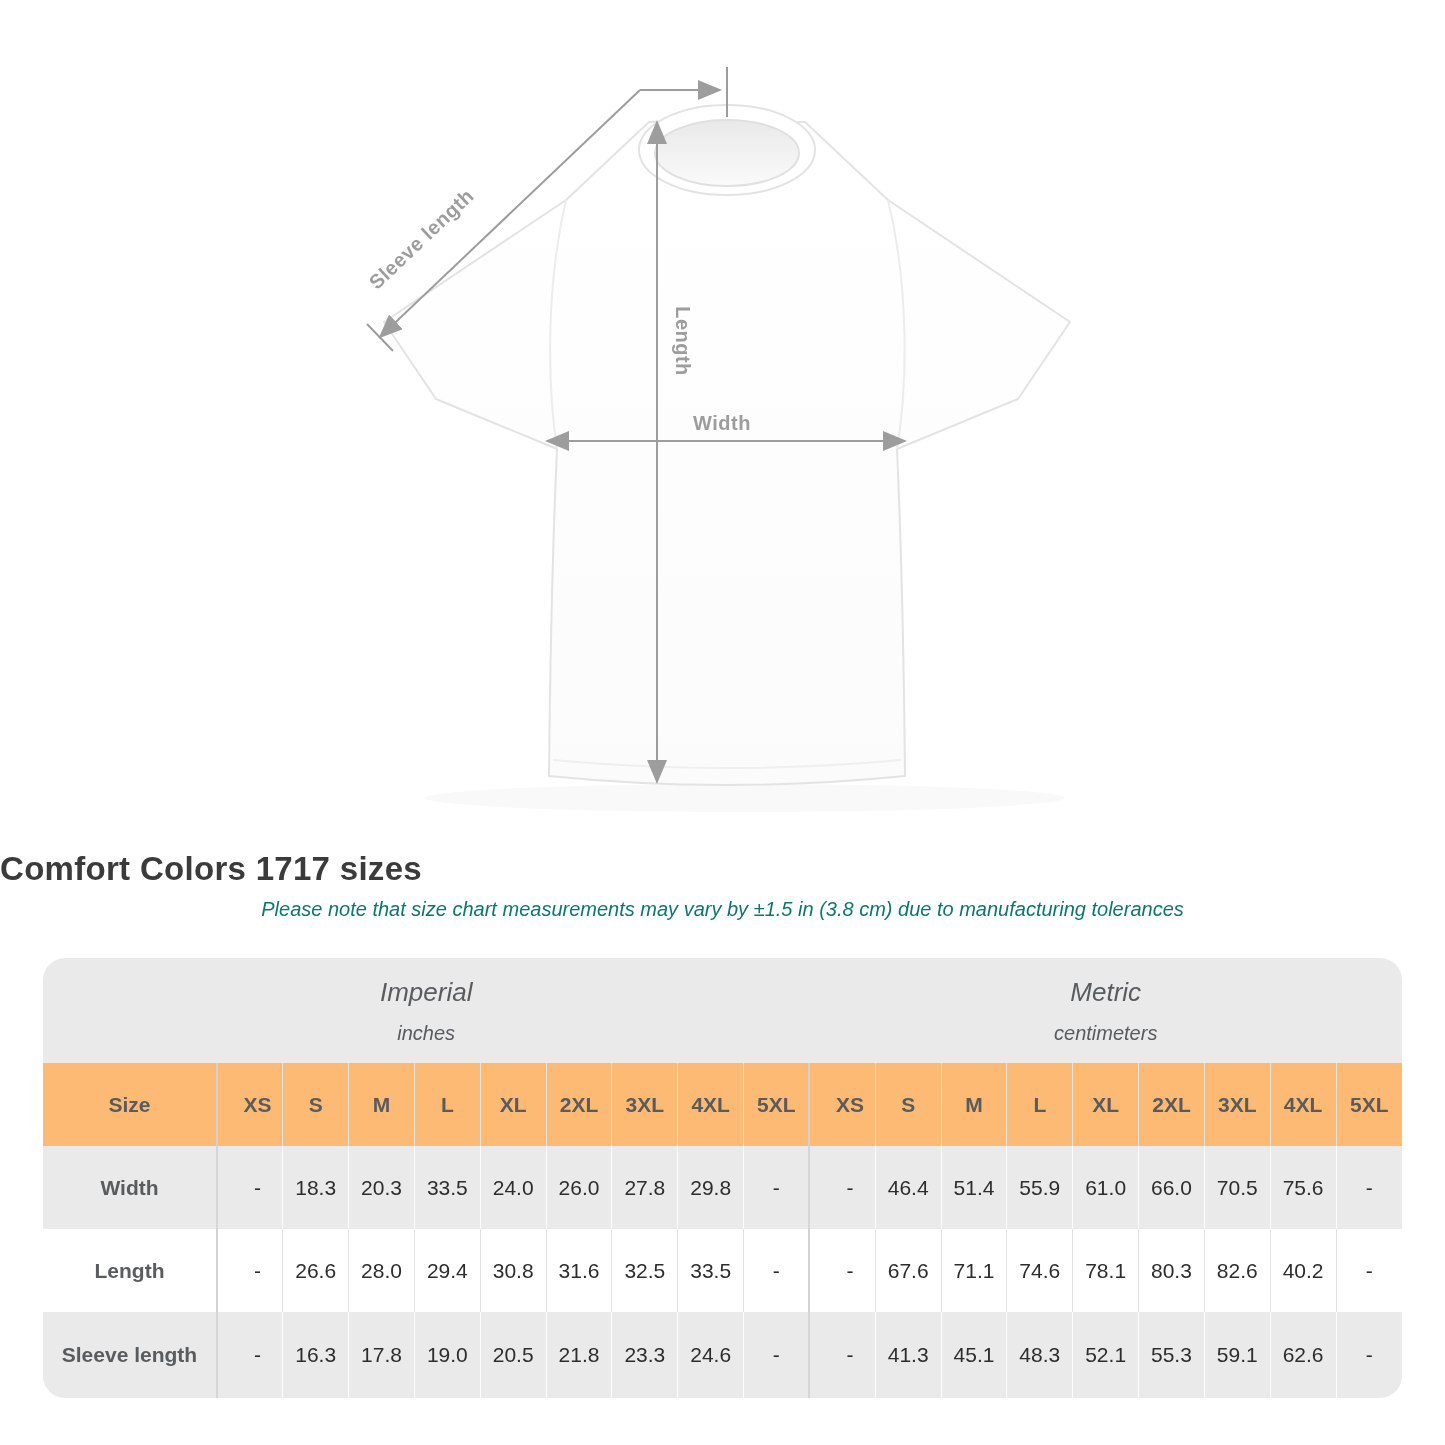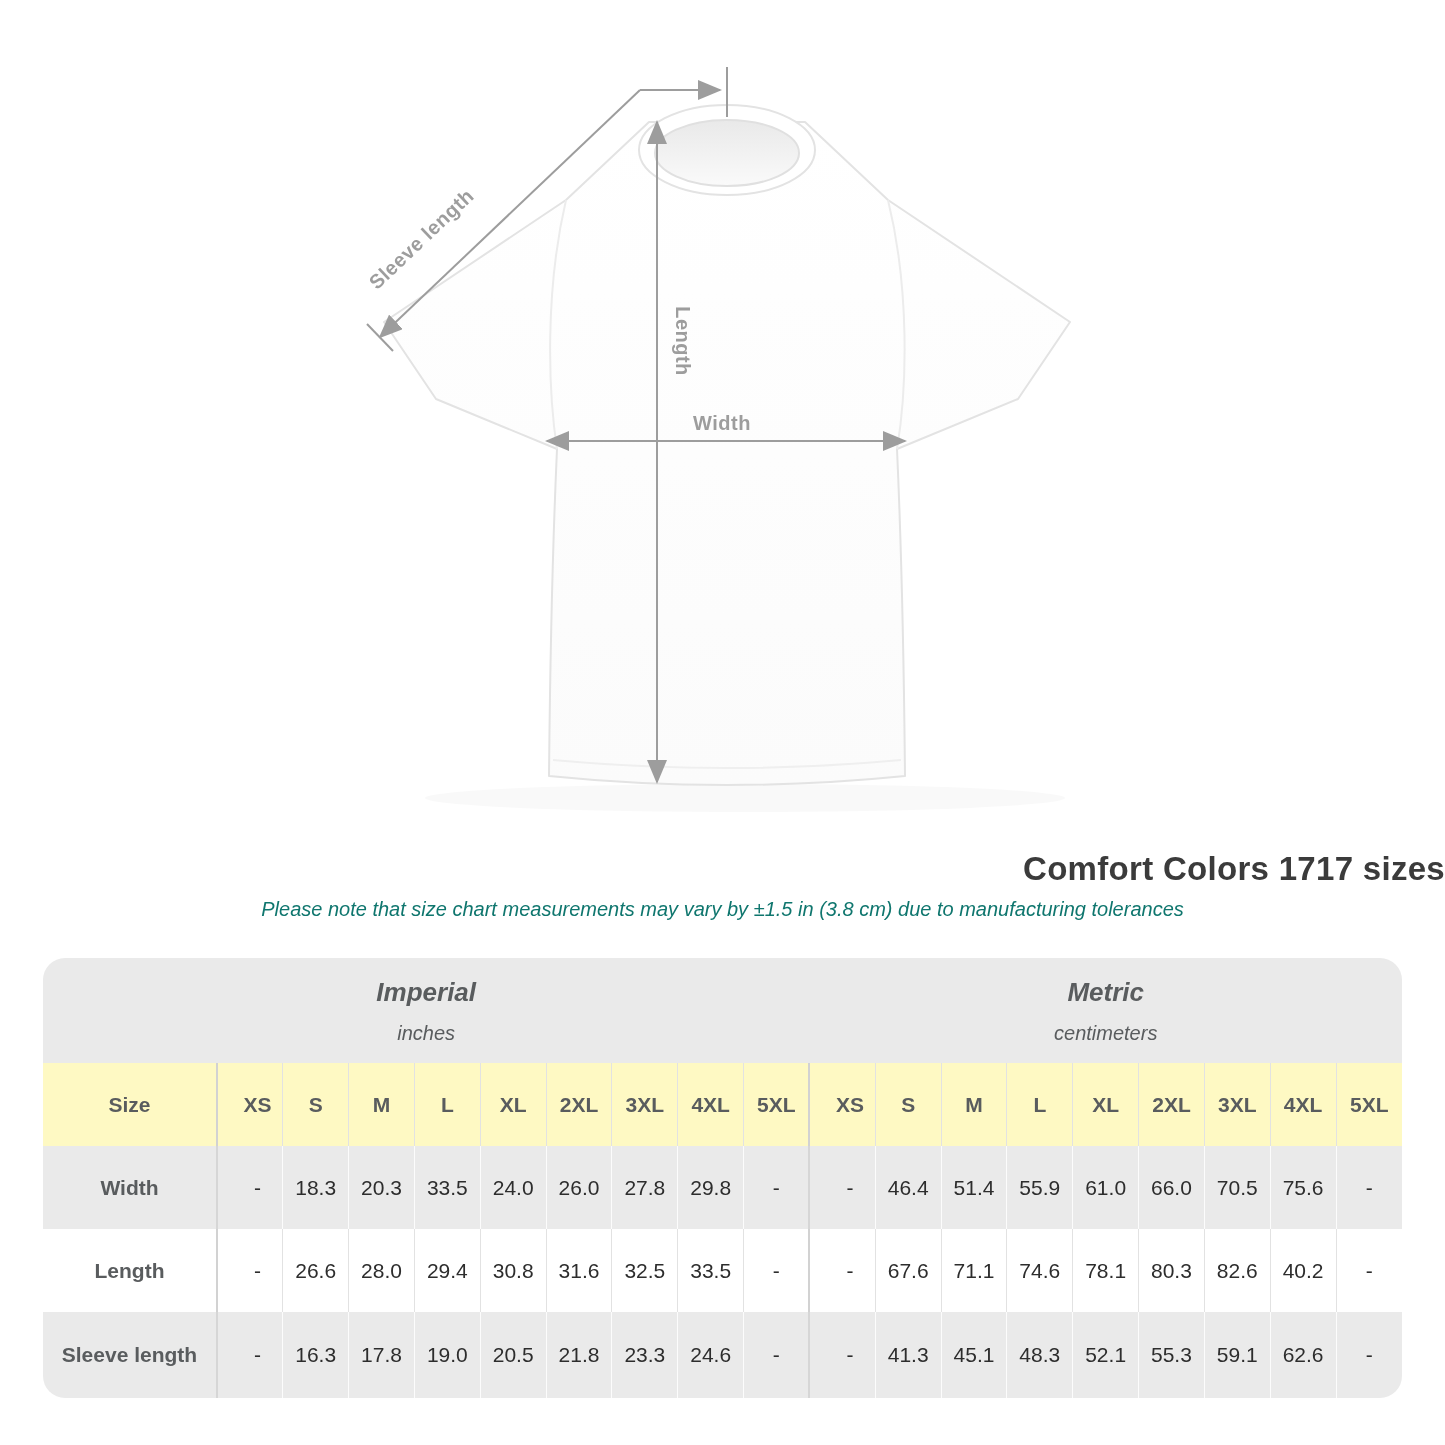--- a/index.html
+++ b/index.html
@@ -3,33 +3,33 @@
 <meta charset="utf-8">
 <style>
   html,body{margin:0;padding:0;background:#fff;}
   body{width:1445px;height:1445px;font-family:"Liberation Sans",sans-serif;-webkit-font-smoothing:antialiased;}
   .canvas{position:relative;width:1445px;height:1445px;background:#fff;overflow:hidden;}
 
   
   .diagram{position:absolute;top:0;left:0;width:1445px;height:840px;}
 
   
-  .title{position:absolute;top:850px;left:0;width:1445px;margin:0;text-align:right;
+  .title{position:absolute;top:850px;left:0;width:1445px;margin:0;text-align:left;
          font-size:33px;font-weight:bold;color:#3b3b3b;letter-spacing:.3px;}
   .subtitle{position:absolute;top:898px;left:0;width:1445px;margin:0;text-align:center;
          font-size:20px;font-style:italic;color:#0f766e;}
 
   
   .table-wrap{position:absolute;top:958px;left:43px;width:1359px;border-radius:22px;overflow:hidden;}
   table{width:100%;border-collapse:collapse;table-layout:fixed;}
   th,td{padding:0;text-align:center;vertical-align:middle;font-family:"Liberation Sans",sans-serif;}
   .section-row th{height:105px;background:#eaeaea;vertical-align:middle;}
-  .sec-title{font-size:26px;font-weight:bold;font-style:italic;color:#595c5e;line-height:1.25;}
+  .sec-title{font-size:26px;font-weight:normal;font-style:italic;color:#595c5e;line-height:1.25;}
   .sec-sub{font-size:20px;font-style:italic;font-weight:normal;color:#595c5e;margin-top:14px;}
-  .size-row th{height:83px;background:#fef9c3;}
+  .size-row th{height:83px;background:#fdba74;}
   .hdr{font-size:21px;font-weight:bold;color:#595c5e;}
   tbody tr{height:83px;background:#ffffff;}
   tbody tr.stripe{background:#eaeaea;}
   tbody tr:last-child{height:86px;}
   .row-label{font-size:21px;font-weight:bold;color:#595c5e;}
   .val{font-size:21px;font-weight:normal;color:#2d2d2d;}
   
   .col-minor{border-left:1px solid #e2e2e2;}
   .col-major{border-left:2px solid #d2d2d2;padding-left:15px;}
   tr.stripe .col-minor{border-left-color:rgba(255,255,255,0.85);margin-top:8px;}

